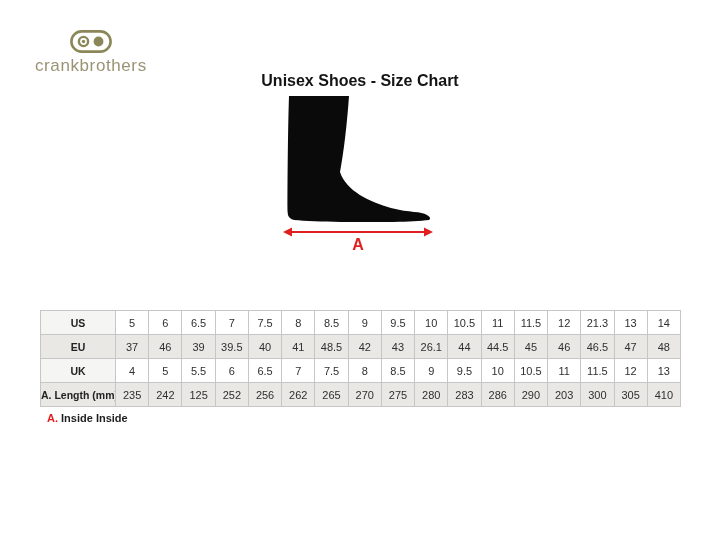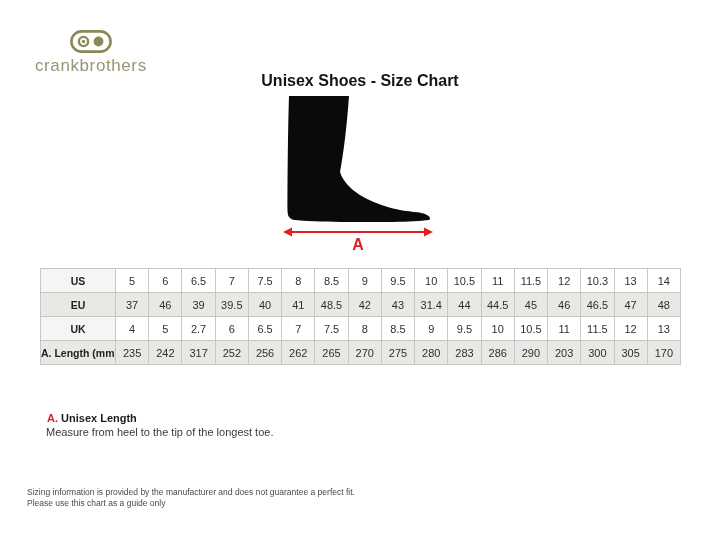--- a/index.html
+++ b/index.html
@@ -27,21 +27,21 @@
 
   
   .figure{position:absolute;left:283px;top:96px;width:150px;height:162px;}
   .foot-svg{position:absolute;left:0;top:0;}
   .arrow-svg{position:absolute;left:0;top:130px;color:var(--accent);}
   .arrow-label{position:absolute;left:0;top:140px;width:150px;text-align:center;
     font-size:16px;font-weight:700;color:var(--accent);}
 
   
   .size-table-wrap{position:absolute;left:40px;top:268px;width:641px;}
-  table{border-collapse:collapse;table-layout:fixed;width:641px;}
+  table{border-collapse:collapse;table-layout:fixed;width:641px;margin-top:42px;}
   th,td{border:1px solid var(--cell-border);height:24px;text-align:center;
     vertical-align:middle;font-size:11px;color:#2f2f2f;overflow:hidden;white-space:nowrap;}
   th{font-weight:700;width:75px;font-size:10.5px;color:#222;}
   tr:nth-child(odd) td{background:#ffffff;}
   tr:nth-child(odd) th{background:#f5f5f3;}
   tr:nth-child(even) th,tr:nth-child(even) td{background:#e9e8e5;}
 
   
   .measure-heading{position:absolute;left:38px;top:390px;font-size:14px;font-weight:700;color:#111;}
   .measure-item{position:absolute;left:47px;top:412px;font-size:11px;font-weight:700;color:#1d1d1d;}
@@ -100,91 +100,86 @@
             <td>7.5</td>
             <td>8</td>
             <td>8.5</td>
             <td>9</td>
             <td>9.5</td>
             <td>10</td>
             <td>10.5</td>
             <td>11</td>
             <td>11.5</td>
             <td>12</td>
-            <td>10.3</td>
+            <td>21.3</td>
             <td>13</td>
             <td>14</td>
           </tr>
           <tr>
             <th>EU</th>
             <td>37</td>
             <td>46</td>
             <td>39</td>
             <td>39.5</td>
             <td>40</td>
             <td>41</td>
             <td>48.5</td>
             <td>42</td>
             <td>43</td>
-            <td>31.4</td>
+            <td>26.1</td>
             <td>44</td>
             <td>44.5</td>
             <td>45</td>
             <td>46</td>
             <td>46.5</td>
             <td>47</td>
             <td>48</td>
           </tr>
           <tr>
             <th>UK</th>
             <td>4</td>
             <td>5</td>
-            <td>2.7</td>
+            <td>5.5</td>
             <td>6</td>
             <td>6.5</td>
             <td>7</td>
             <td>7.5</td>
             <td>8</td>
             <td>8.5</td>
             <td>9</td>
             <td>9.5</td>
             <td>10</td>
             <td>10.5</td>
             <td>11</td>
             <td>11.5</td>
             <td>12</td>
             <td>13</td>
           </tr>
           <tr>
             <th>A. Length (mm)</th>
             <td>235</td>
             <td>242</td>
-            <td>317</td>
+            <td>125</td>
             <td>252</td>
             <td>256</td>
             <td>262</td>
             <td>265</td>
             <td>270</td>
             <td>275</td>
             <td>280</td>
             <td>283</td>
             <td>286</td>
             <td>290</td>
             <td>203</td>
             <td>300</td>
             <td>305</td>
-            <td>170</td>
+            <td>410</td>
           </tr>
         </tbody>
     </table>
   </div>
 
   <div class="measure-item">
-    <span class="letter">A.</span><span> Unisex Length</span>
+    <span class="letter">A.</span><span> Inside Inside</span>
   </div>
-  <div class="measure-desc">Measure from heel to the tip of the longest toe.</div>
 
-  <div class="footer">
-    <div>Sizing information is provided by the manufacturer and does not guarantee a perfect fit.</div>
-    <div>Please use this chart as a guide only</div>
-  </div>
 
 </div>
 
 </body></html>

